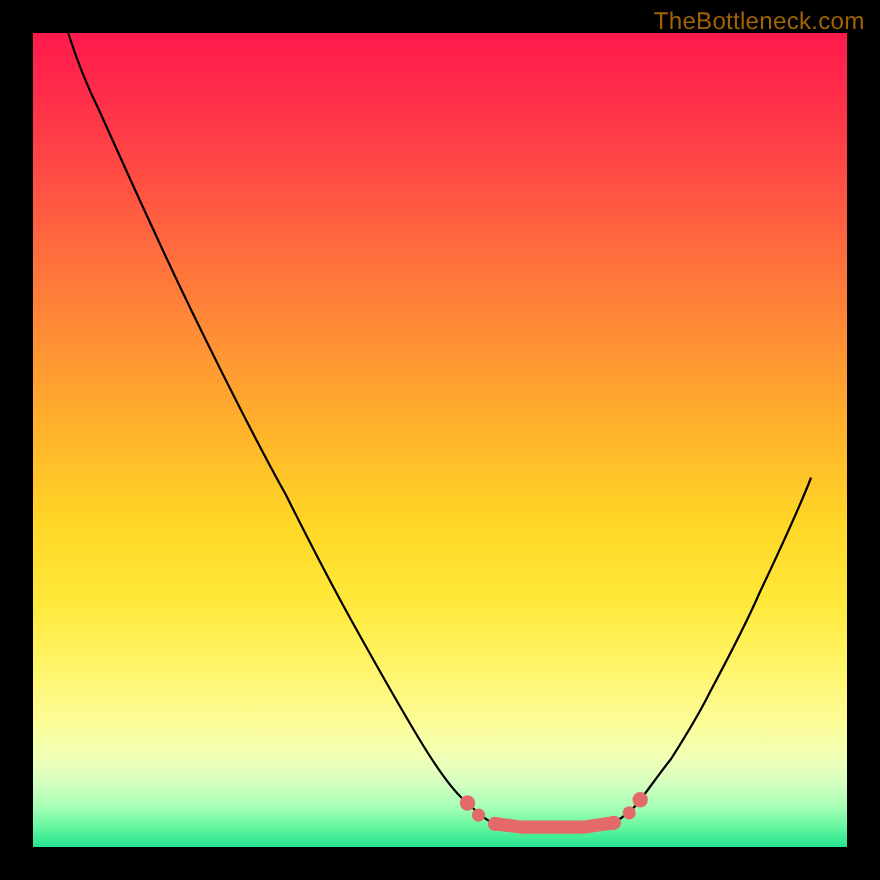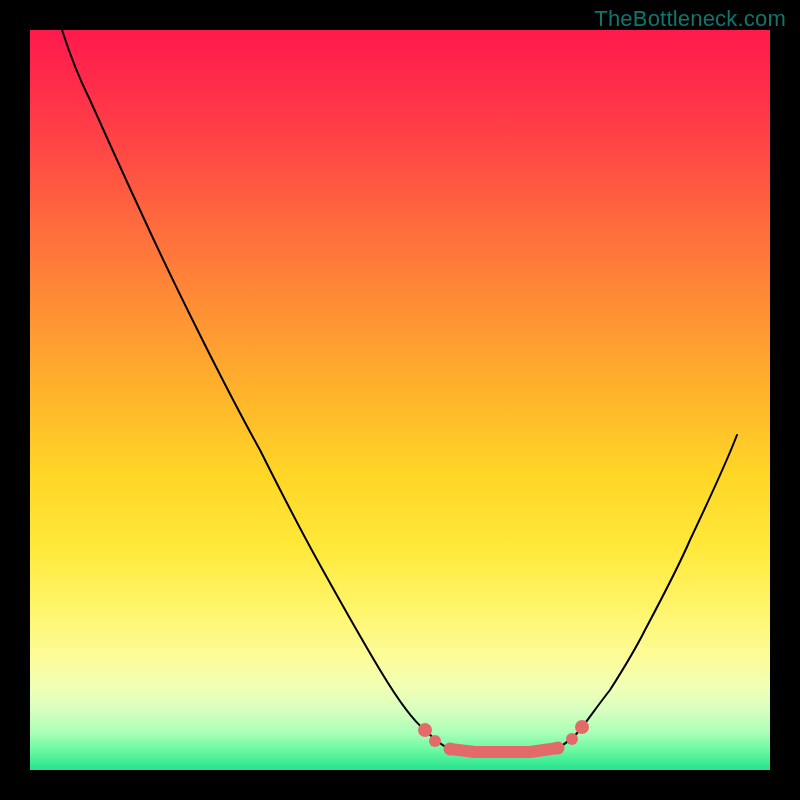--- a/index.html
+++ b/index.html
@@ -9,21 +9,21 @@
     width: 800px;
     height: 800px;
     background: #000;
   }
   .watermark {
     position: absolute;
     top: 6px;
     right: 14px;
     font-family: Arial, Helvetica, sans-serif;
     font-size: 22px;
-    color: #0f766e;
+    color: #a16207;
     letter-spacing: 0.2px;
     user-select: none;
   }
   .plot {
     position: absolute;
     left: 30px;
     top: 30px;
     width: 740px;
     height: 740px;
     overflow: hidden;

